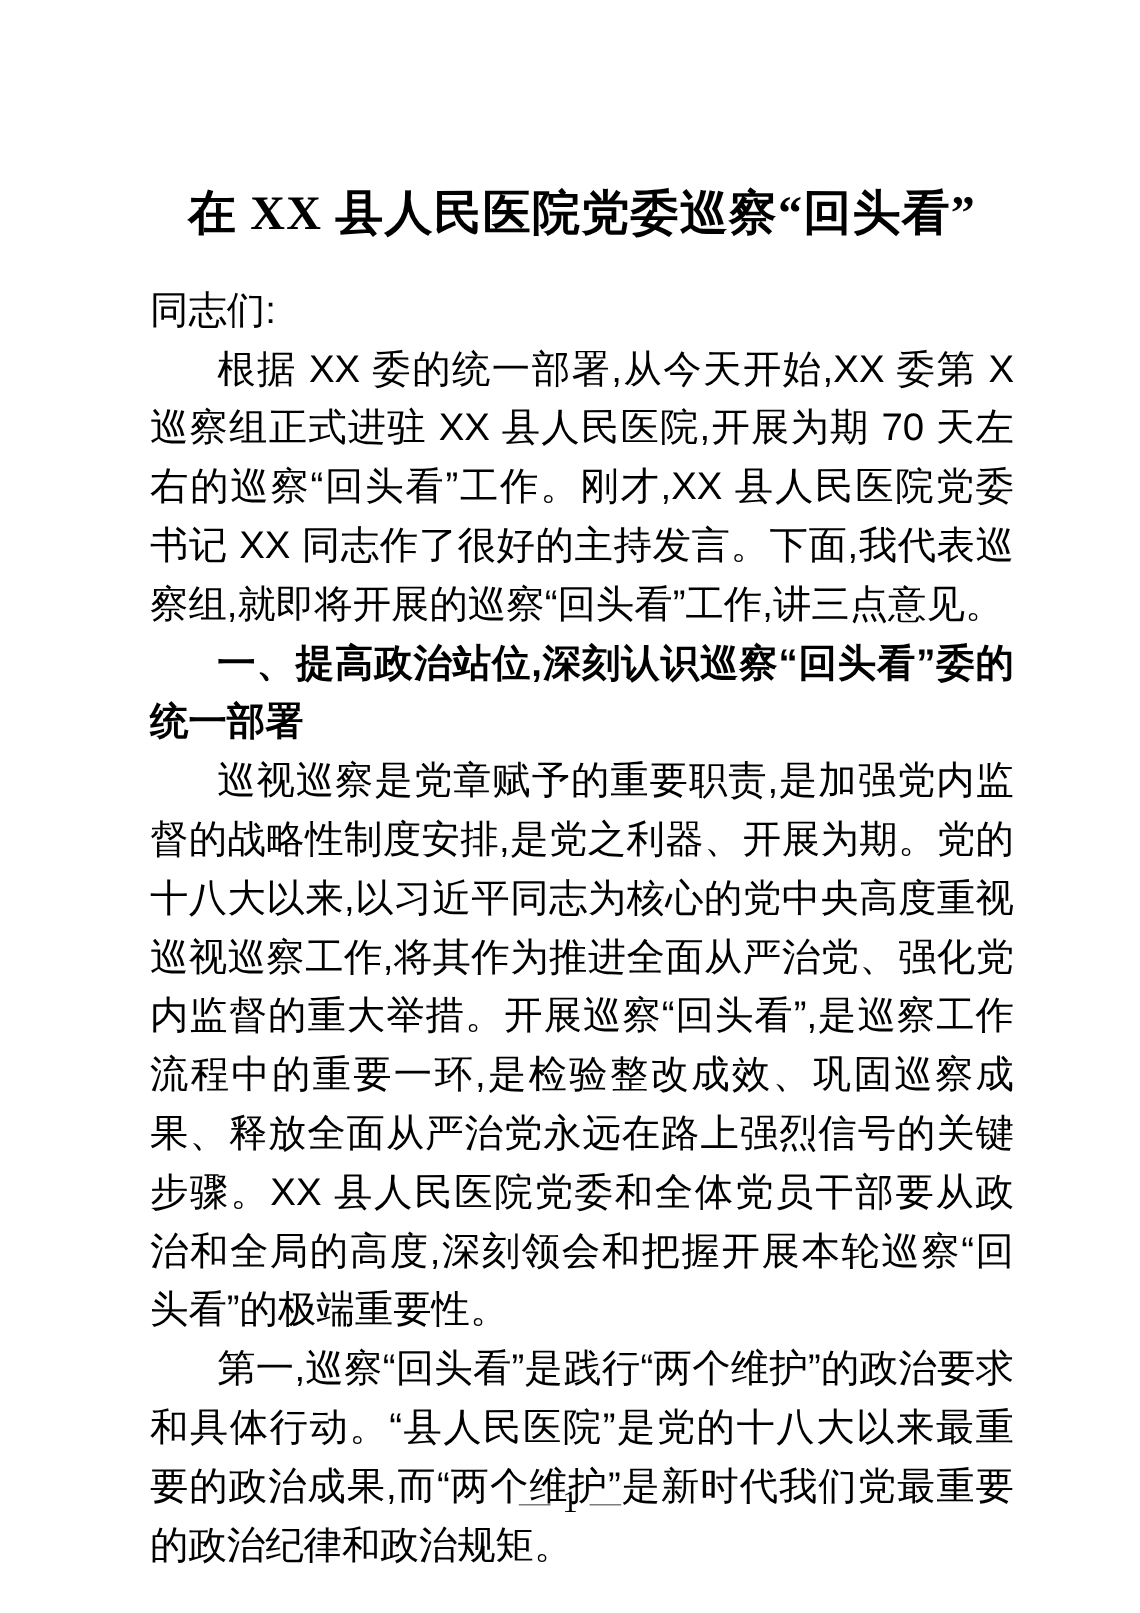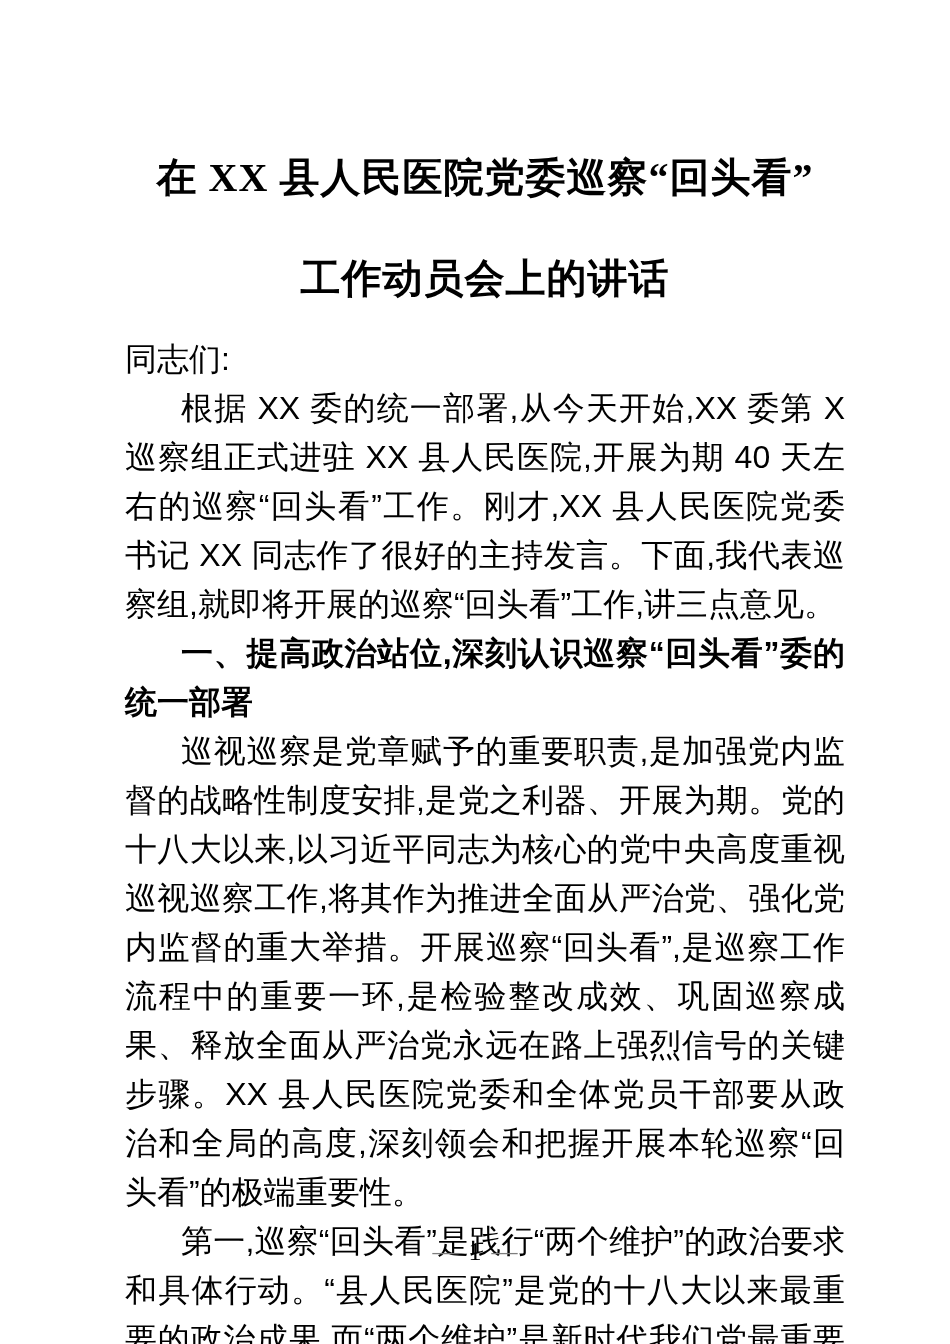--- a/index.html
+++ b/index.html
@@ -21,21 +21,21 @@
   .title{
     margin:150px 105px 0 125px;
     width:720px;
     text-align:center;
     font-family:"Liberation Serif", serif;
     font-weight:700;
     font-size:40px;
     line-height:56px;
     letter-spacing:1px;
   }
-  .title-line{display:block;margin-top:45px;}
+  .title-line{display:block;}
   .body{
     margin:28px 105px 4px 125px;
     width:720px;
     font-size:32px;
     line-height:49px;
     text-align:justify;
     text-justify:inter-character;
   }
   .body p{margin:0;padding:0;}
   .para{text-indent:56px;}
@@ -61,26 +61,25 @@
     color:var(--text-color);
   }
 </style>
 </head>
 <body>
 
 <div class="page">
 
   <h1 class="title">
     <span class="title-line">在 XX 县人民医院党委巡察“回头看”</span>
-    <span class="title-line">工作动员会上的讲话</span>
   </h1>
 
   <div class="body">
     <p class="salutation">同志们:</p>
-    <p class="para">根据 XX 委的统一部署,从今天开始,XX 委第 X 巡察组正式进驻 XX 县人民医院,开展为期 40 天左右的巡察“回头看”工作。刚才,XX 县人民医院党委书记 XX 同志作了很好的主持发言。下面,我代表巡察组,就即将开展的巡察“回头看”工作,讲三点意见。</p>
+    <p class="para">根据 XX 委的统一部署,从今天开始,XX 委第 X 巡察组正式进驻 XX 县人民医院,开展为期 70 天左右的巡察“回头看”工作。刚才,XX 县人民医院党委书记 XX 同志作了很好的主持发言。下面,我代表巡察组,就即将开展的巡察“回头看”工作,讲三点意见。</p>
     <p class="para heading">一、提高政治站位,深刻认识巡察“回头看”委的统一部署</p>
     <p class="para">巡视巡察是党章赋予的重要职责,是加强党内监督的战略性制度安排,是党之利器、开展为期。党的十八大以来,以习近平同志为核心的党中央高度重视巡视巡察工作,将其作为推进全面从严治党、强化党内监督的重大举措。开展巡察“回头看”,是巡察工作流程中的重要一环,是检验整改成效、巩固巡察成果、释放全面从严治党永远在路上强烈信号的关键步骤。XX 县人民医院党委和全体党员干部要从政治和全局的高度,深刻领会和把握开展本轮巡察“回头看”的极端重要性。</p>
     <p class="para">第一,巡察“回头看”是践行“两个维护”的政治要求和具体行动。“县人民医院”是党的十八大以来最重要的政治成果,而“两个维护”是新时代我们党最重要的政治纪律和政治规矩。</p>
   </div>
 
   <div class="footer">
     <span class="dash">—</span><span class="pagenum">1</span><span class="dash">—</span>
   </div>
 
 </div>

